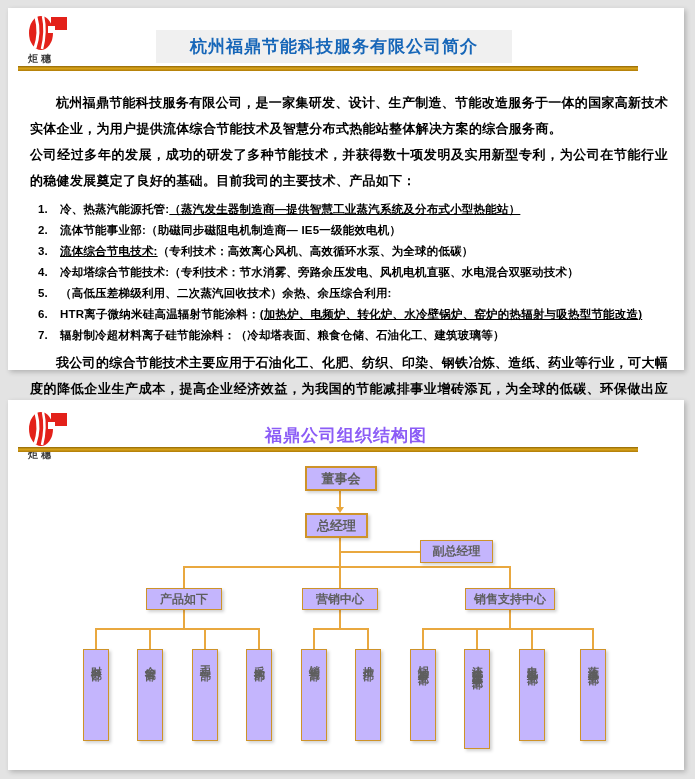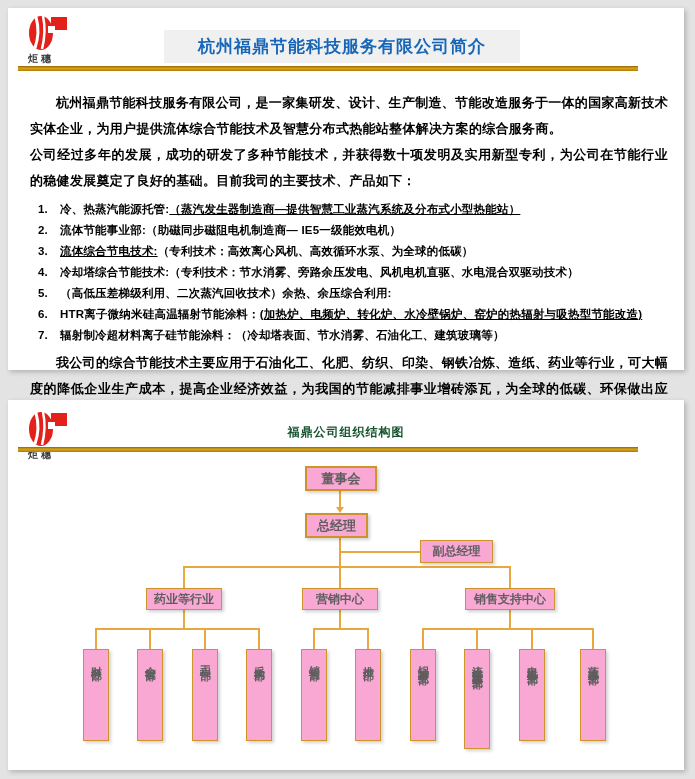--- a/index.html
+++ b/index.html
@@ -16,27 +16,27 @@
   .card1{top:8px;height:362px;}
   .card2{top:400px;height:370px;}
 
   
   .logo{position:absolute;left:20px;top:6px;width:60px;text-align:left;}
   .logo .mark{display:block;}
   .logo .logo-text{font-size:10px;font-weight:bold;color:#3a3a3a;letter-spacing:3px;margin-top:0px;}
 
   
   .title-band{
-    position:absolute;left:156px;top:22px;width:356px;height:33px;
+    position:absolute;left:148px;top:22px;width:356px;height:33px;
     background:#f0f0f0;color:#1666b8;font-size:17px;font-weight:bold;
     text-align:center;line-height:33px;letter-spacing:1px;
   }
   .center-title{
     position:absolute;left:0;top:24px;width:100%;
-    color:#14532d;font-size:12px;font-weight:bold;text-align:center;letter-spacing:1px;
+    color:#8b5cf6;font-size:17px;font-weight:bold;text-align:center;letter-spacing:1px;
   }
   .gold-rule{
     position:absolute;left:10px;width:620px;height:5px;
     background:linear-gradient(to bottom,#8f6606,#d9a41a 45%,#b07c08);
   }
   .card1 .gold-rule{top:58px;}
   .card2 .gold-rule{top:47px;}
 
   
   .content{position:absolute;left:22px;top:82px;width:638px;color:#000;}
@@ -44,21 +44,21 @@
   .indent{text-indent:2em;}
   .tech-list{margin:5px 0 4px 8px;}
   .li{display:flex;font-size:11.5px;line-height:21px;font-weight:bold;letter-spacing:.2px;white-space:nowrap;}
   .li .num{width:22px;flex:0 0 22px;}
   .u{text-decoration:underline;}
 
   
   .chart{position:absolute;left:0;top:0;width:100%;height:100%;}
   .obox{
     position:absolute;box-sizing:border-box;
-    background:#f9a8d4;border:2px solid #ce9329;
+    background:#c4b5fd;border:2px solid #ce9329;
     box-shadow:2px 2px 3px rgba(0,0,0,.18);
     color:#5e5e5e;font-weight:bold;
     display:flex;align-items:center;justify-content:center;
     font-size:13px;
     text-align:right;
   }
   .obox.sm{font-size:12px;border-width:1.5px;}
   .vbox{
     writing-mode:vertical-rl;text-orientation:upright;
     font-size:11px;justify-content:flex-start;align-items:center;
@@ -123,21 +123,21 @@
         <span>余热、余压综合利用:</span>
       </div>
       <div class="li">
         <span class="num">6.</span>
         <span>HTR离子微纳米硅高温辐射节能涂料：</span>
         <span class="u">(加热炉、电频炉、转化炉、水冷壁锅炉、窑炉的热辐射与吸热型节能改造)</span>
       </div>
       <div class="li">
         <span class="num">7.</span>
         <span>辐射制冷超材料离子硅节能涂料：</span>
-        <span>（冷却塔表面、节水消雾、石油化工、建筑玻璃等）</span>
+        <span>（冷却塔表面、粮食仓储、石油化工、建筑玻璃等）</span>
       </div>
     </div>
 
     <p class="para indent">我公司的综合节能技术主要应用于石油化工、化肥、纺织、印染、钢铁冶炼、造纸、药业等行业，可大幅度的降低企业生产成本，提高企业经济效益，为我国的节能减排事业增砖添瓦，为全球的低碳、环保做出应有的贡献。</p>
   </div>
 </section>
 
 <section class="card card2">
 
   <div class="logo" style="top:10px;">
@@ -177,21 +177,21 @@
     <div class="cl v" style="left:359px;top:228px;height:21px;"></div>
     <div class="cl v" style="left:414px;top:228px;height:21px;"></div>
     <div class="cl v" style="left:468px;top:228px;height:21px;"></div>
     <div class="cl v" style="left:523px;top:228px;height:21px;"></div>
     <div class="cl v" style="left:584px;top:228px;height:21px;"></div>
 
     <div class="obox" style="left:297px;top:66px;width:72px;height:25px;">董事会</div>
     <div class="obox" style="left:297px;top:113px;width:63px;height:25px;">总经理</div>
     <div class="obox sm" style="left:412px;top:140px;width:73px;height:23px;">副总经理</div>
 
-    <div class="obox sm" style="left:138px;top:188px;width:76px;height:22px;">药业等行业</div>
+    <div class="obox sm" style="left:138px;top:188px;width:76px;height:22px;">产品如下</div>
     <div class="obox sm" style="left:294px;top:188px;width:76px;height:22px;">营销中心</div>
     <div class="obox sm" style="left:457px;top:188px;width:90px;height:22px;">销售支持中心</div>
 
     <div class="obox vbox" style="left:75px;top:249px;width:26px;height:92px;">财务部</div>
     <div class="obox vbox" style="left:129px;top:249px;width:26px;height:92px;">企管部</div>
     <div class="obox vbox" style="left:184px;top:249px;width:26px;height:92px;">工程部</div>
     <div class="obox vbox" style="left:238px;top:249px;width:26px;height:92px;">采购部</div>
     <div class="obox vbox" style="left:293px;top:249px;width:26px;height:92px;">销售部</div>
     <div class="obox vbox" style="left:347px;top:249px;width:26px;height:92px;">推广部</div>
     <div class="obox vbox" style="left:402px;top:249px;width:26px;height:92px;">锅炉事业部</div>

